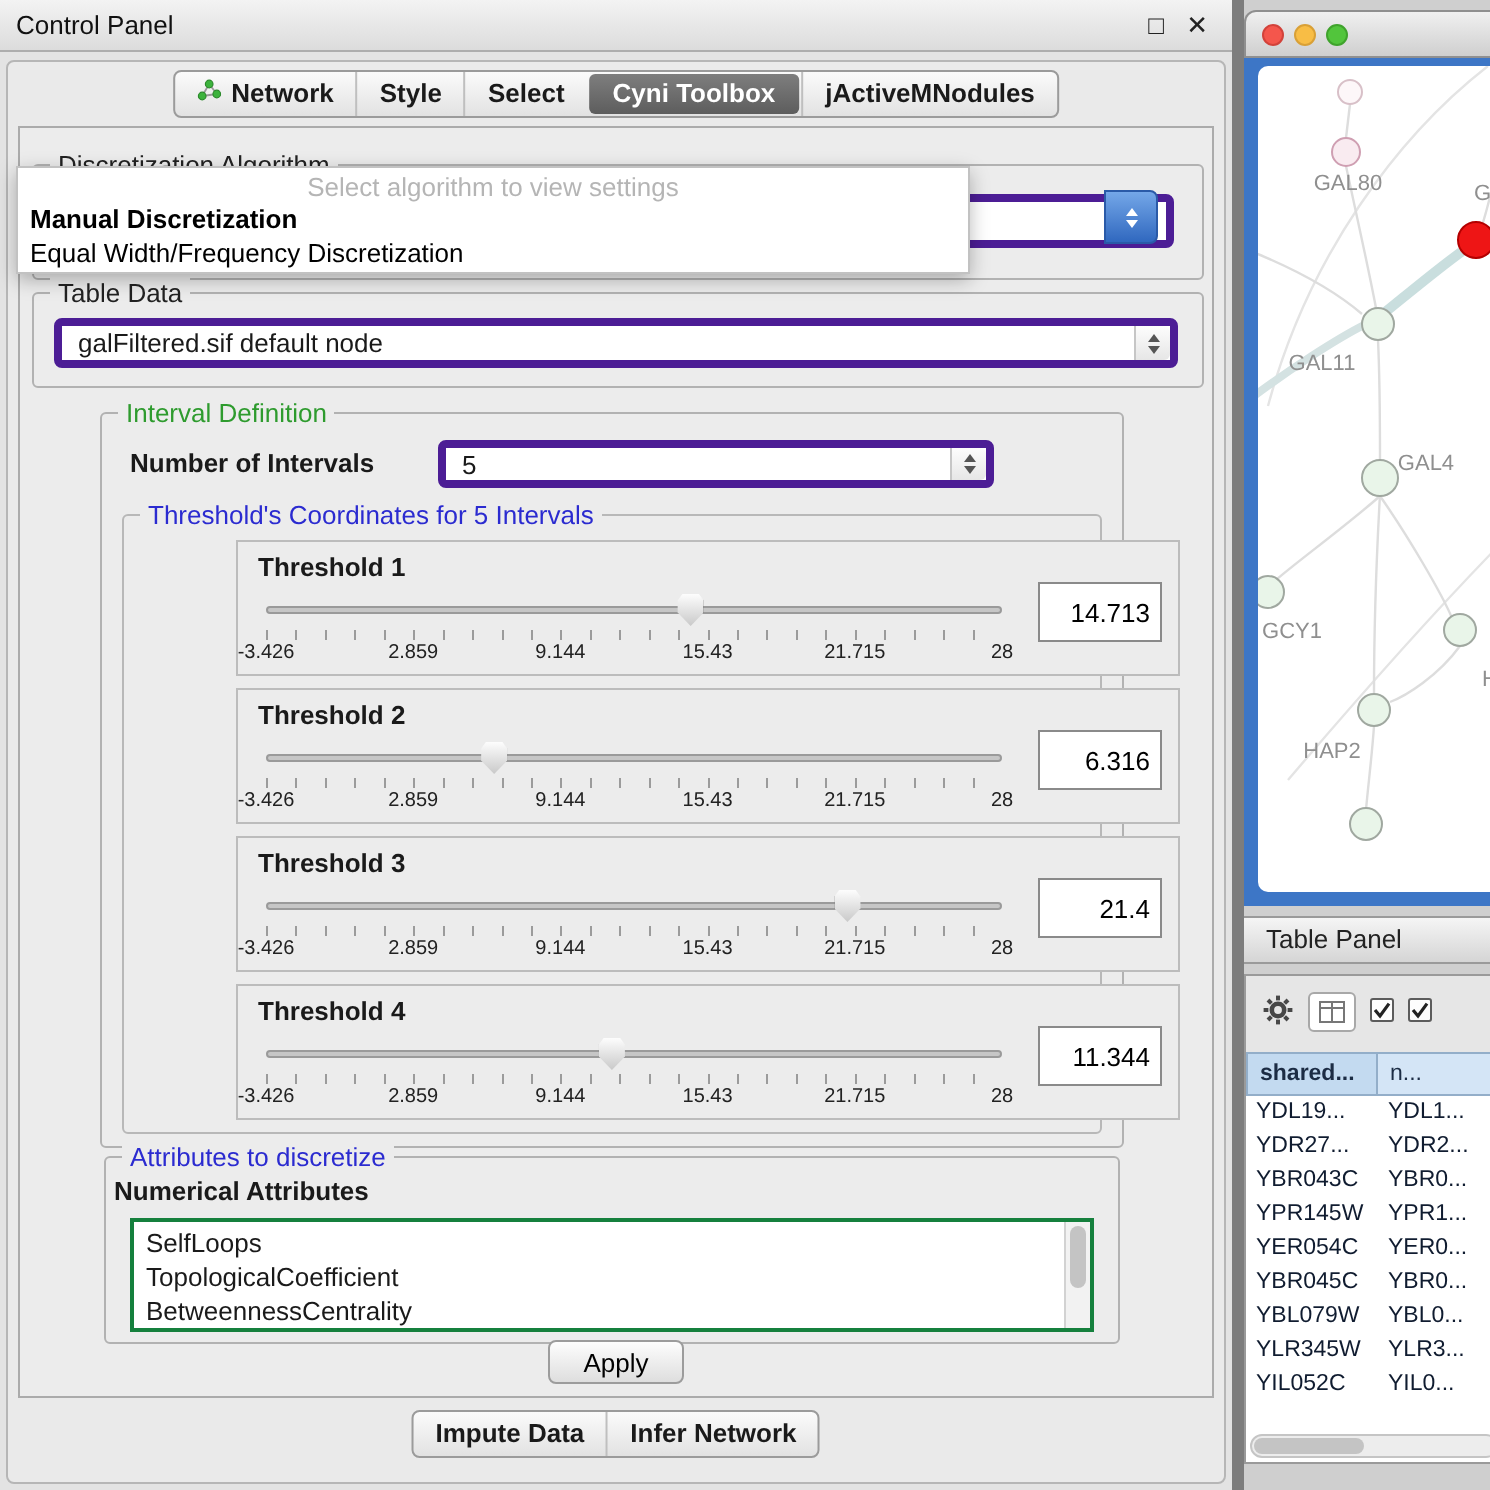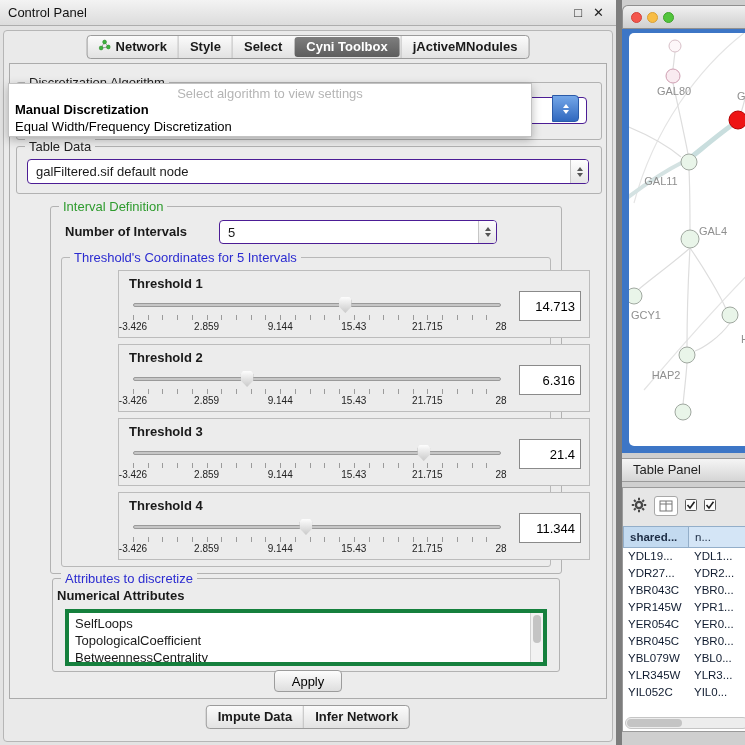--- a/index.html
+++ b/index.html
@@ -21,28 +21,28 @@
 
   .main-panel { position:absolute; left:5px; right:5px; top:32px; bottom:42px; border:1px solid #ababab; background:#ececec; }
 
   
   .group { position:absolute; border:1px solid #b2b2b2; border-radius:3px; }
   .glabel { position:absolute; top:-8px; left:8px; background:#ececec; padding:0 4px; font-size:13px; color:#222; white-space:nowrap; }
   .glabel.green { color:#2e9b2e; }
   .glabel.blue { color:#2b2bd0; }
 
   
-  .combo { position:absolute; background:#fff; border:1px solid #4c1d95; border-radius:4px; display:flex; align-items:stretch; font-size:13px; }
+  .combo { position:absolute; background:#fff; border:4px solid #4c1d95; border-radius:4px; display:flex; align-items:stretch; font-size:13px; }
   .combo .val { flex:1; padding-left:8px; white-space:nowrap; overflow:hidden; display:flex; align-items:center; }
   .combo .stepper { width:18px; border-left:1px solid #c6c6c6; display:flex; flex-direction:column; align-items:center; justify-content:center; gap:2px; background:linear-gradient(#fdfdfd,#e6e6e6); border-radius:0 3px 3px 0; }
   .arr-up { width:0; height:0; border-left:3px solid transparent; border-right:3px solid transparent; border-bottom:4px solid #555; }
   .arr-dn { width:0; height:0; border-left:3px solid transparent; border-right:3px solid transparent; border-top:4px solid #555; }
 
   
-  .algo-popup { position:absolute; left:4px; top:52px; width:524px; height:54px; background:#fff; border:1px solid #c2c2c2; box-shadow:0 3px 9px rgba(0,0,0,.28); z-index:50; }
+  .algo-popup { position:absolute; left:4px; top:52px; width:477px; height:54px; background:#fff; border:1px solid #c2c2c2; box-shadow:0 3px 9px rgba(0,0,0,.28); z-index:50; }
   .popup-header { text-align:center; color:#b5b5b5; font-size:13px; padding-top:2px; }
   .popup-opt { font-size:13px; padding:1px 6px; color:#000; }
   .popup-opt.bold { font-weight:bold; }
   .algo-cap { position:absolute; left:548px; top:64px; width:27px; height:27px; z-index:60; background:linear-gradient(#74a7e8,#3068bf); border:1px solid #2a5aa8; border-radius:0 4px 4px 0; display:flex; flex-direction:column; align-items:center; justify-content:center; gap:2px; }
   .algo-cap .arr-up { border-bottom-color:#fff; }
   .algo-cap .arr-dn { border-top-color:#fff; }
 
   
   .tpanel { position:absolute; left:8px; width:472px; height:68px; border:1px solid #bcbcbc; background:#ececec;margin-left:48px; }
   .tlabel { position:absolute; left:10px; top:5px; font-weight:bold; font-size:13px; }
@@ -50,21 +50,21 @@
   .slider { position:absolute; left:14px; width:368px; top:25px; height:17px; }
   .track { position:absolute; left:0; right:0; top:7px; height:4px; background:#c6c6c6; border:1px solid #9a9a9a; border-radius:2px; }
   .thumb { position:absolute; top:1px; width:13px; height:16px; transform:translateX(-50%); background:linear-gradient(#fdfdfd,#c9c9c9); clip-path:polygon(18% 0,82% 0,100% 20%,100% 58%,50% 100%,0 58%,0 20%); filter:drop-shadow(0 0 1px #7d7d7d); }
   .ticks { position:absolute; left:14px; width:368px; top:44px; height:5px; background:repeating-linear-gradient(to right,#9b9b9b 0,#9b9b9b 1px,transparent 1px,transparent 14.72px); }
   .scale { position:absolute; left:14px; width:368px; top:50px; height:12px; font-size:10px; color:#222; }
   .scale span { position:absolute; transform:translateX(-50%); }
 
   .bold13 { font-weight:bold; font-size:13px; position:absolute; white-space:nowrap; }
 
   
-  .listbox { position:absolute; left:12px; right:12px; top:30px; bottom:5px; background:#fff; border:4px solid #15803d; overflow:hidden; }
+  .listbox { position:absolute; left:12px; right:12px; top:30px; bottom:5px; background:#fff; border:2px solid #15803d; overflow:hidden; }
   .listbox .li { font-size:13px; line-height:17px; padding-left:6px; white-space:nowrap; }
   .vscroll { position:absolute; right:0; top:0; bottom:0; width:13px; background:#f2f2f2; border-left:1px solid #d2d2d2; }
   .vthumb { position:absolute; left:2px; right:2px; top:2px; height:58%; background:#c4c4c4; border-radius:6px; }
 
   .apply-btn { position:absolute; left:50%; transform:translateX(-50%); top:606px; width:68px; height:22px; background:linear-gradient(#fdfdfd,#dedede); border:1px solid #9c9c9c; border-radius:4px; font-family:"Liberation Sans",sans-serif; font-size:13px; }
 
   
   .seam { position:absolute; left:616px; top:0; width:6px; height:745px; background:#7d7d7d; }
   .right-region { position:absolute; left:622px; top:0; width:123px; height:745px; background:#cfcfcf; overflow:hidden; }
   .net-window { position:absolute; left:0; top:5px; width:140px; height:448px; }

